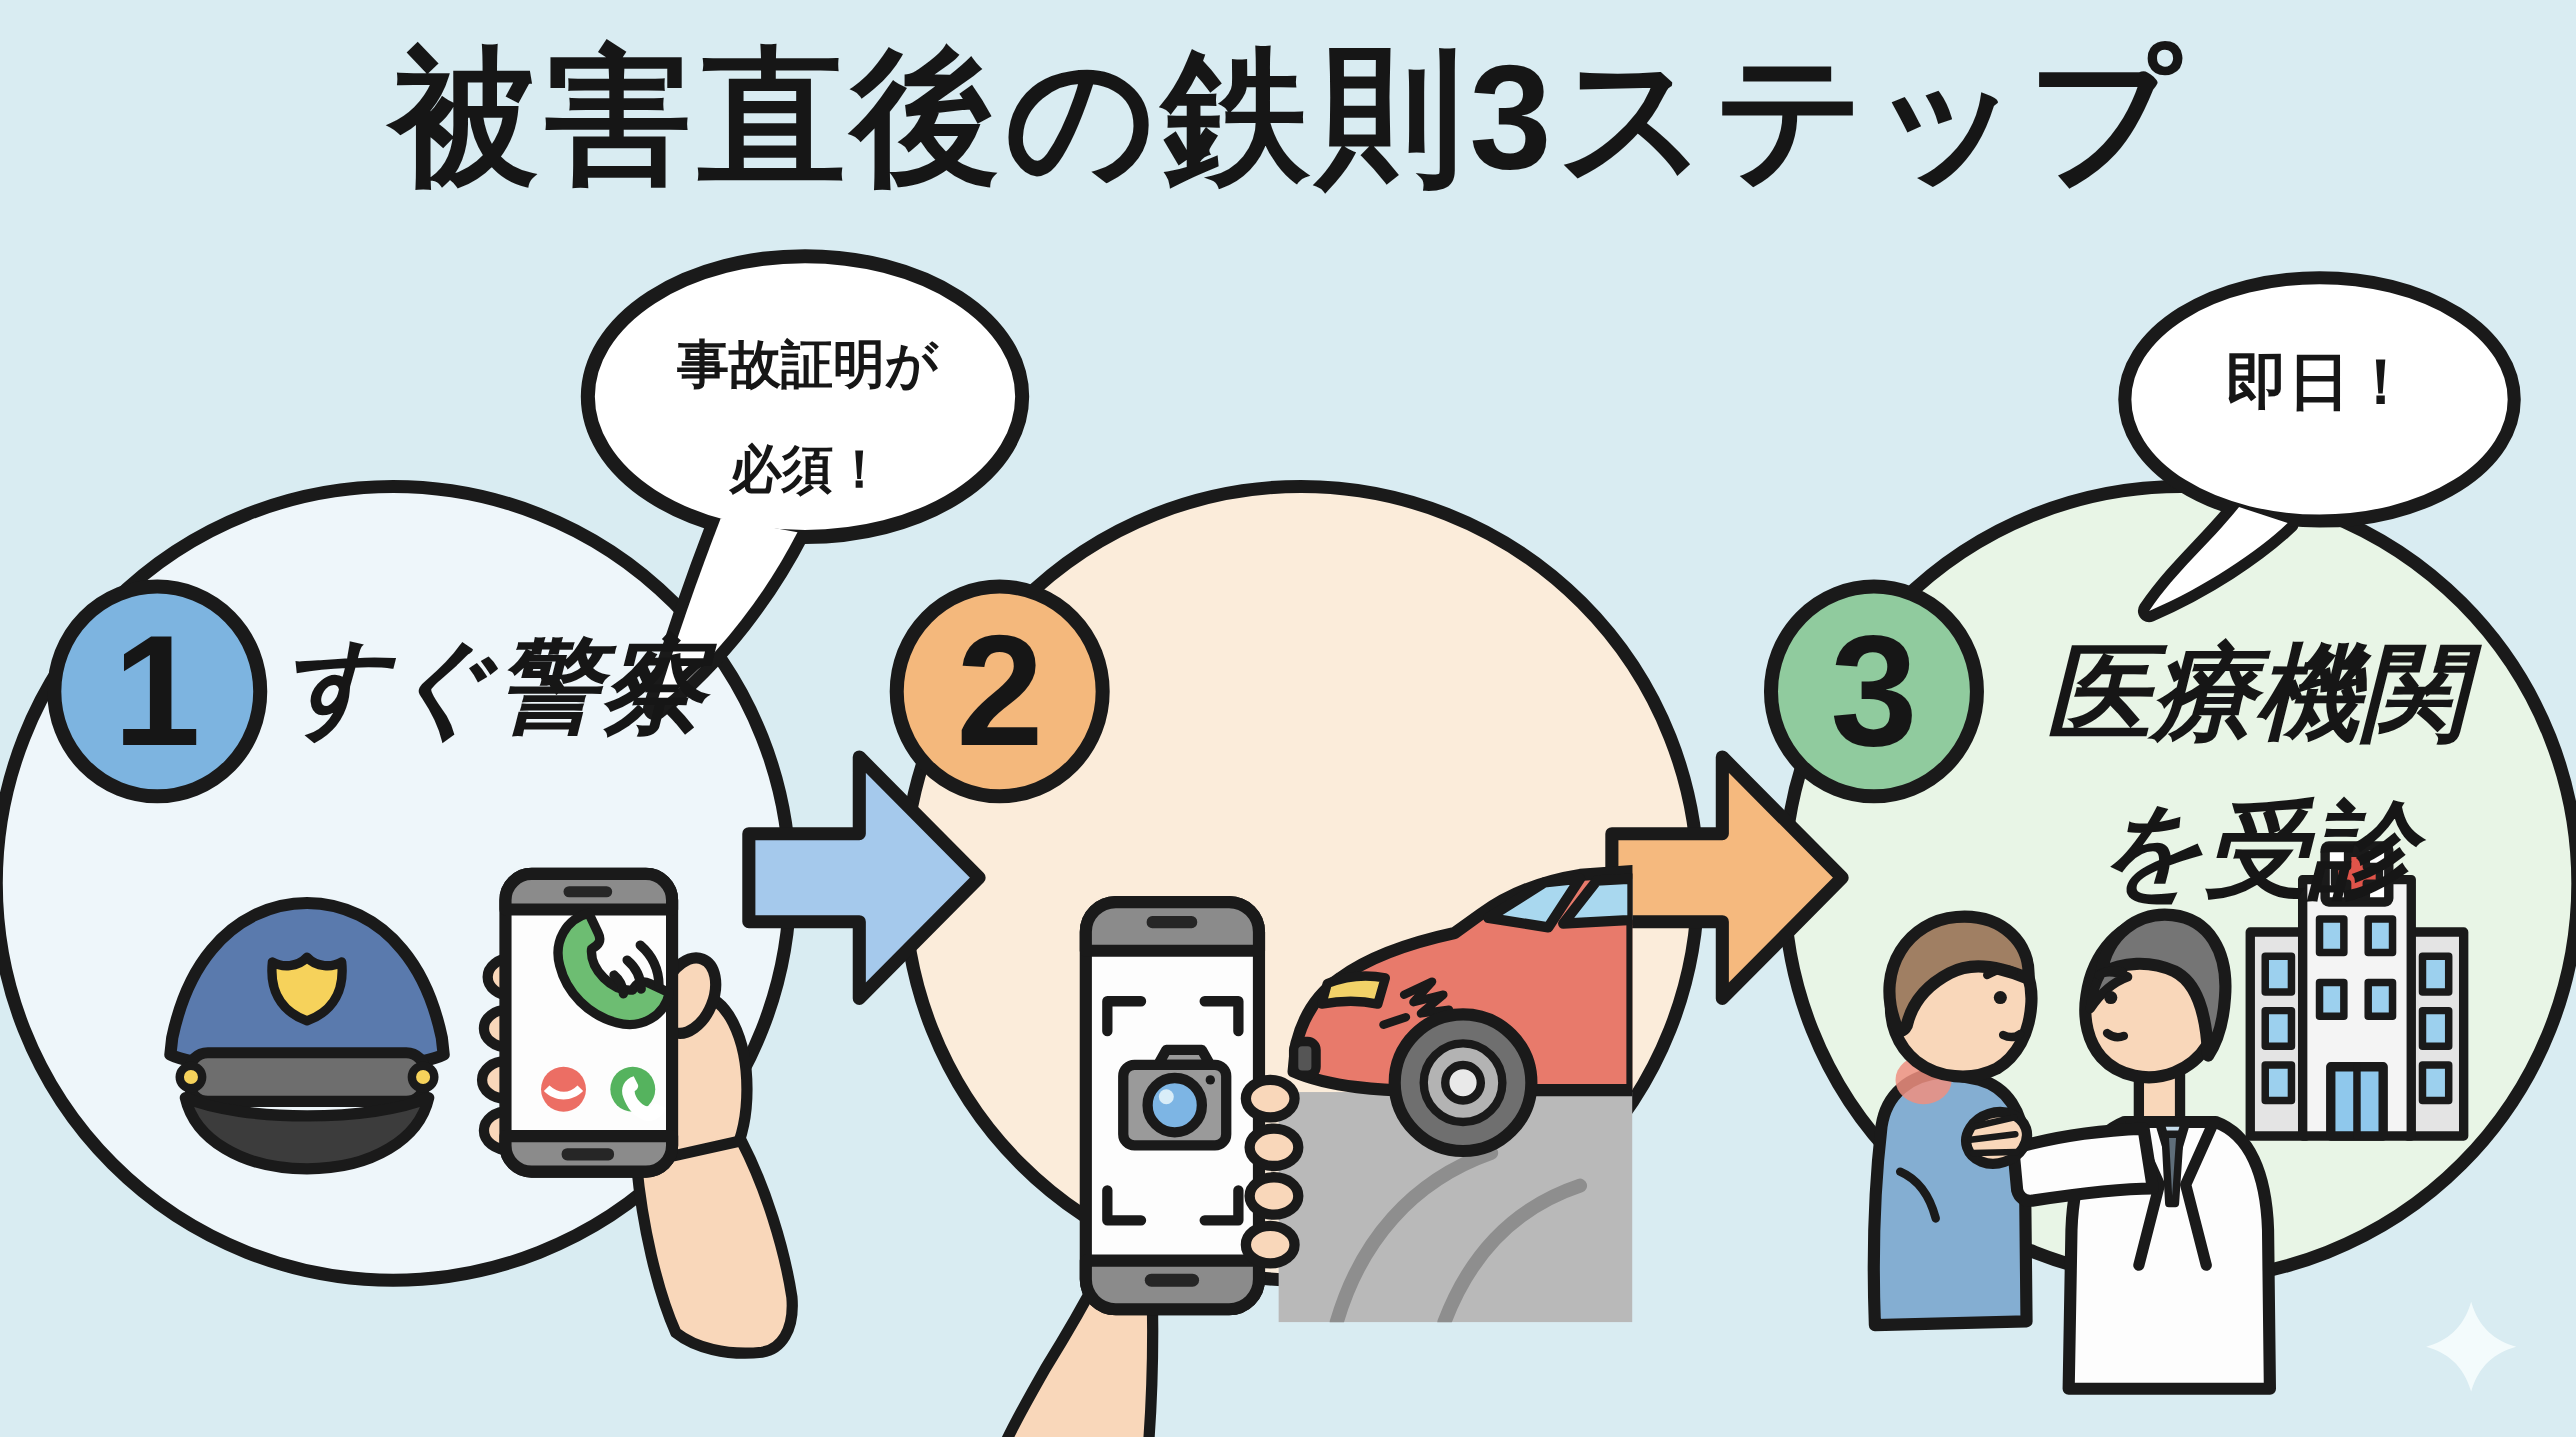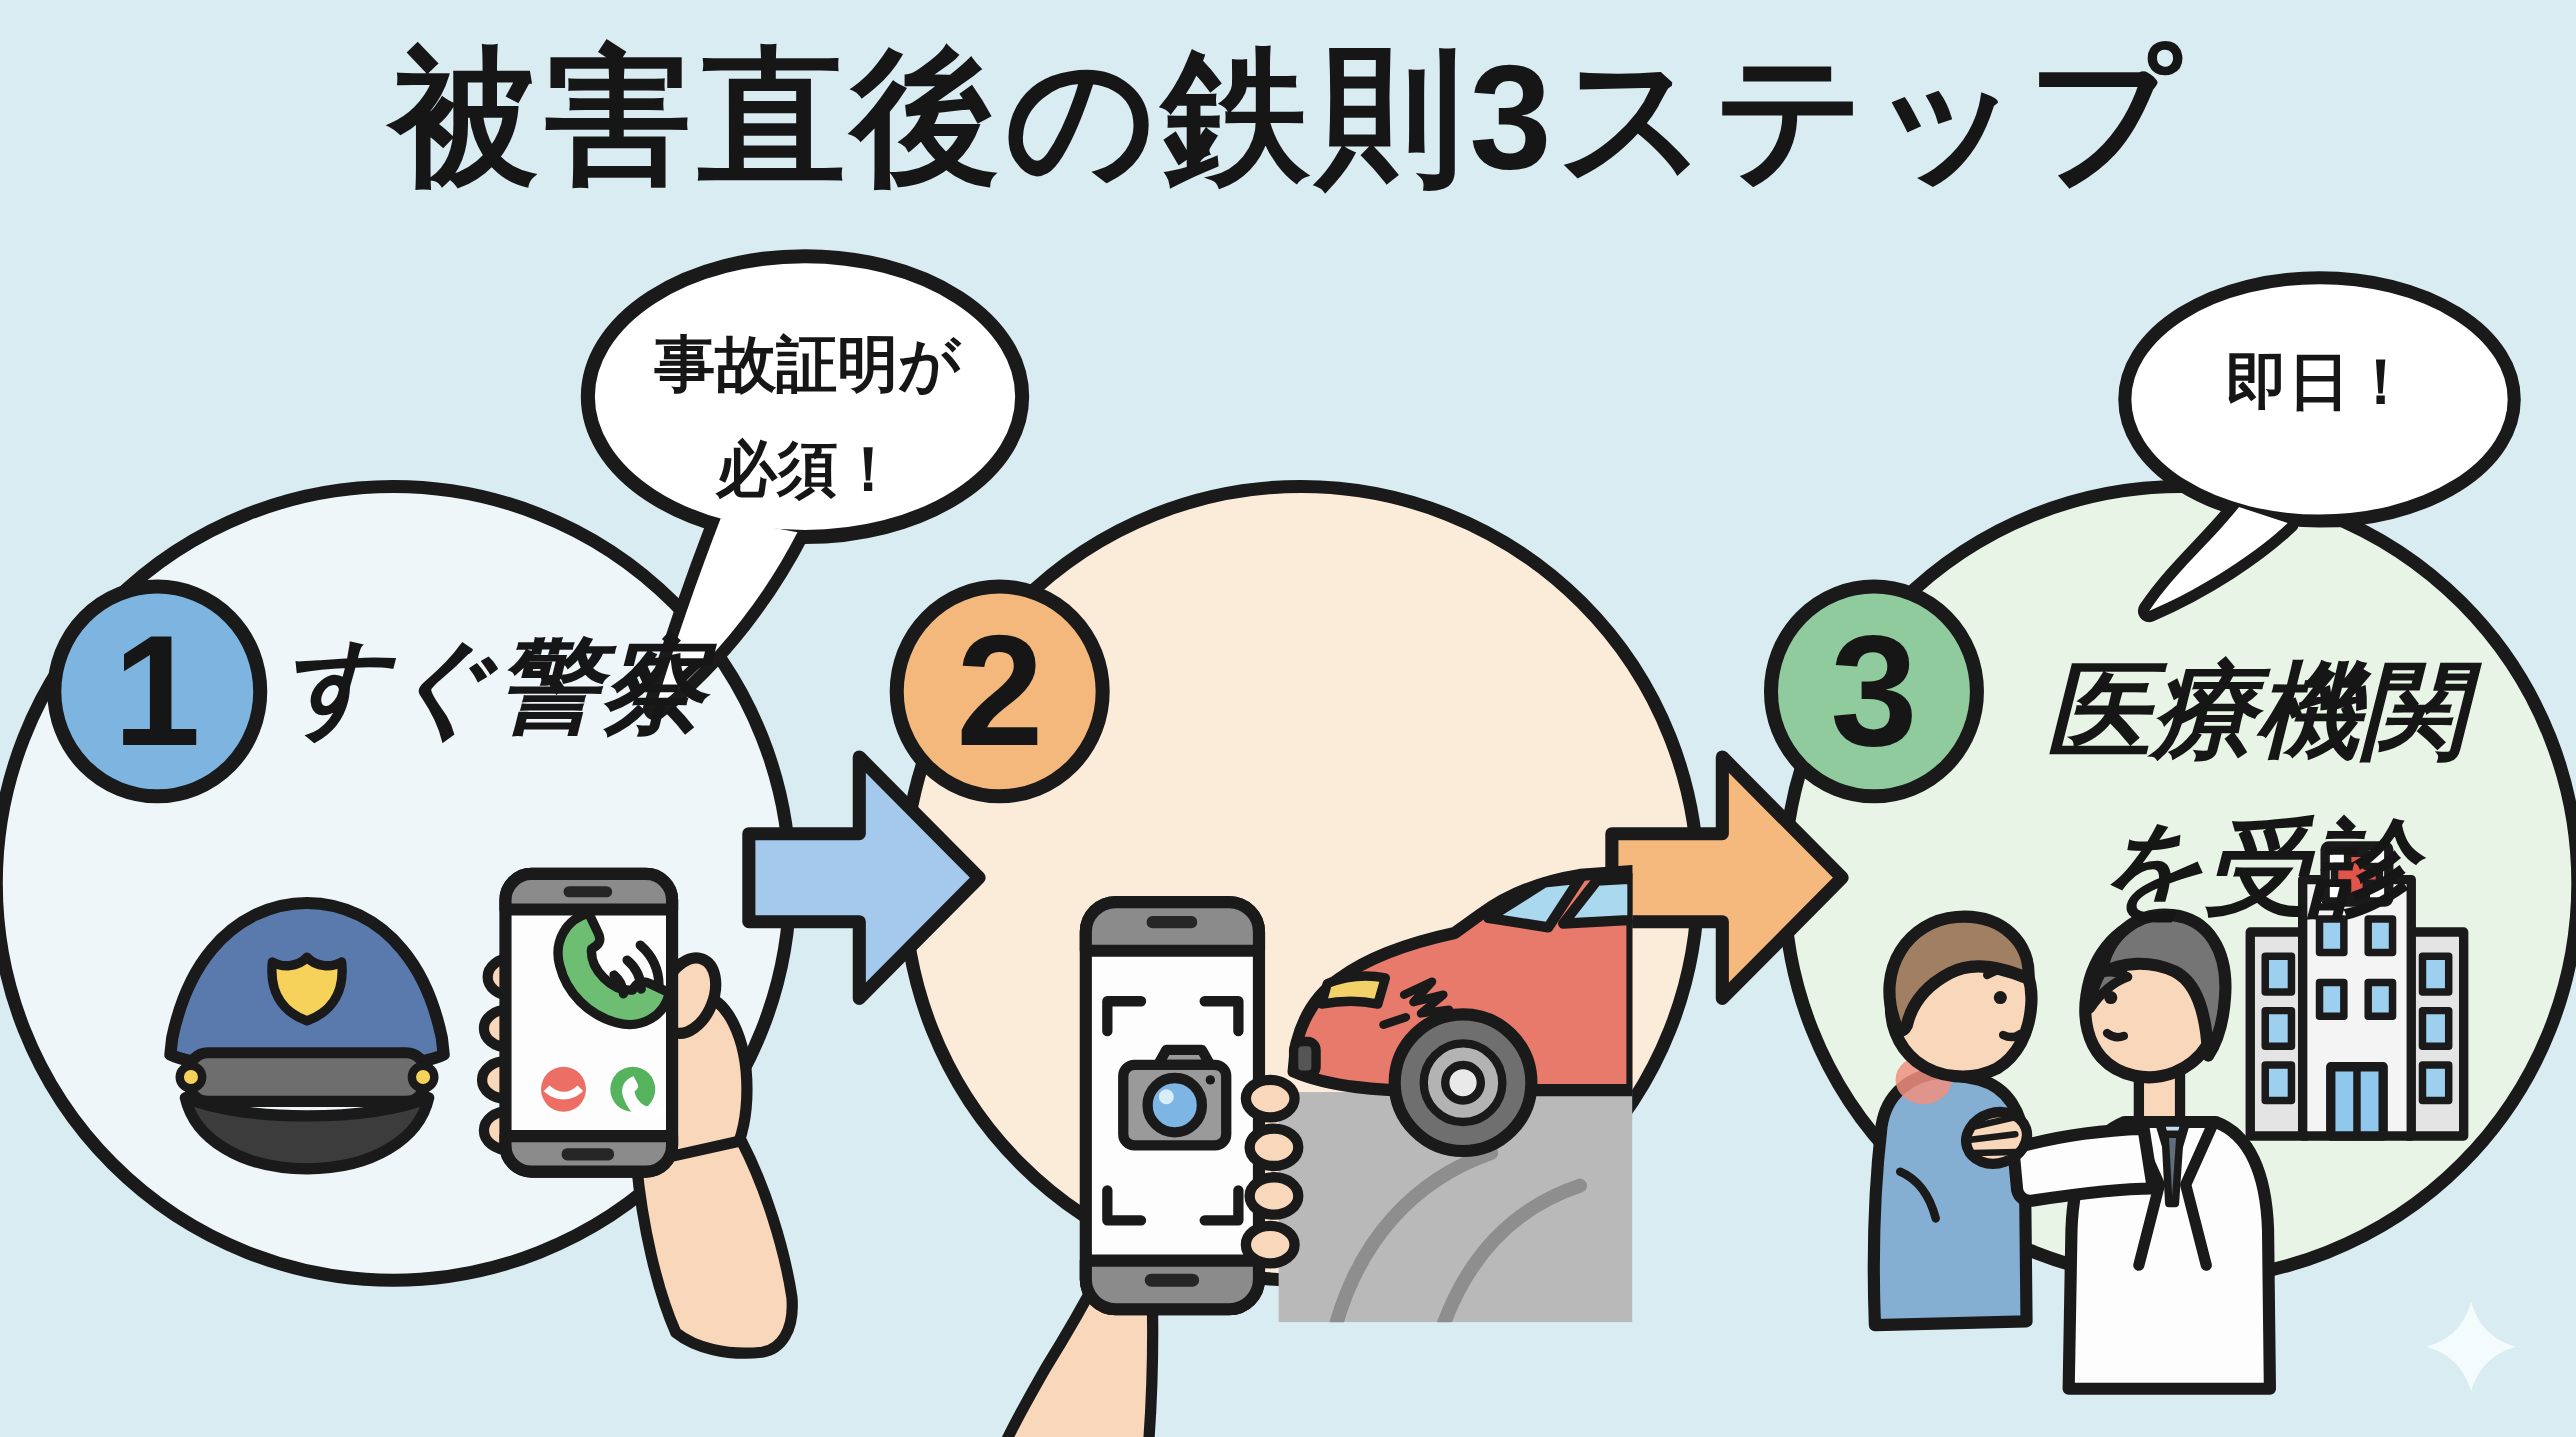--- a/index.html
+++ b/index.html
@@ -20,22 +20,22 @@
   .badge-num{
     width:206px;height:206px;display:flex;align-items:center;justify-content:center;
     font-size:157px;
   }
   .bn1{left:54px;top:580px;}
   .bn2{left:897px;top:580px;}
   .bn3{left:1771px;top:580px;}
   .step-label{font-size:105px;line-height:157px;width:562px;font-style:italic;}
   .s1{left:212px;top:599px;}
   .s2{left:1095px;top:607px;}
-  .s3{left:1975px;top:624px;}
-  .bubble-text{font-size:61px;line-height:105px;width:421px;}
+  .s3{left:1975px;top:606px;}
+  .bubble-text{font-size:52px;line-height:105px;width:421px;}
   .bt1{left:597px;top:304px;}
   .bt2{left:2132px;top:329px;width:374px;font-size:62px;line-height:90px;}
 </style>
 </head>
 <body>
 
 <div class="stage">
 
   <svg class="art" viewBox="0 0 2752 1536">
 

